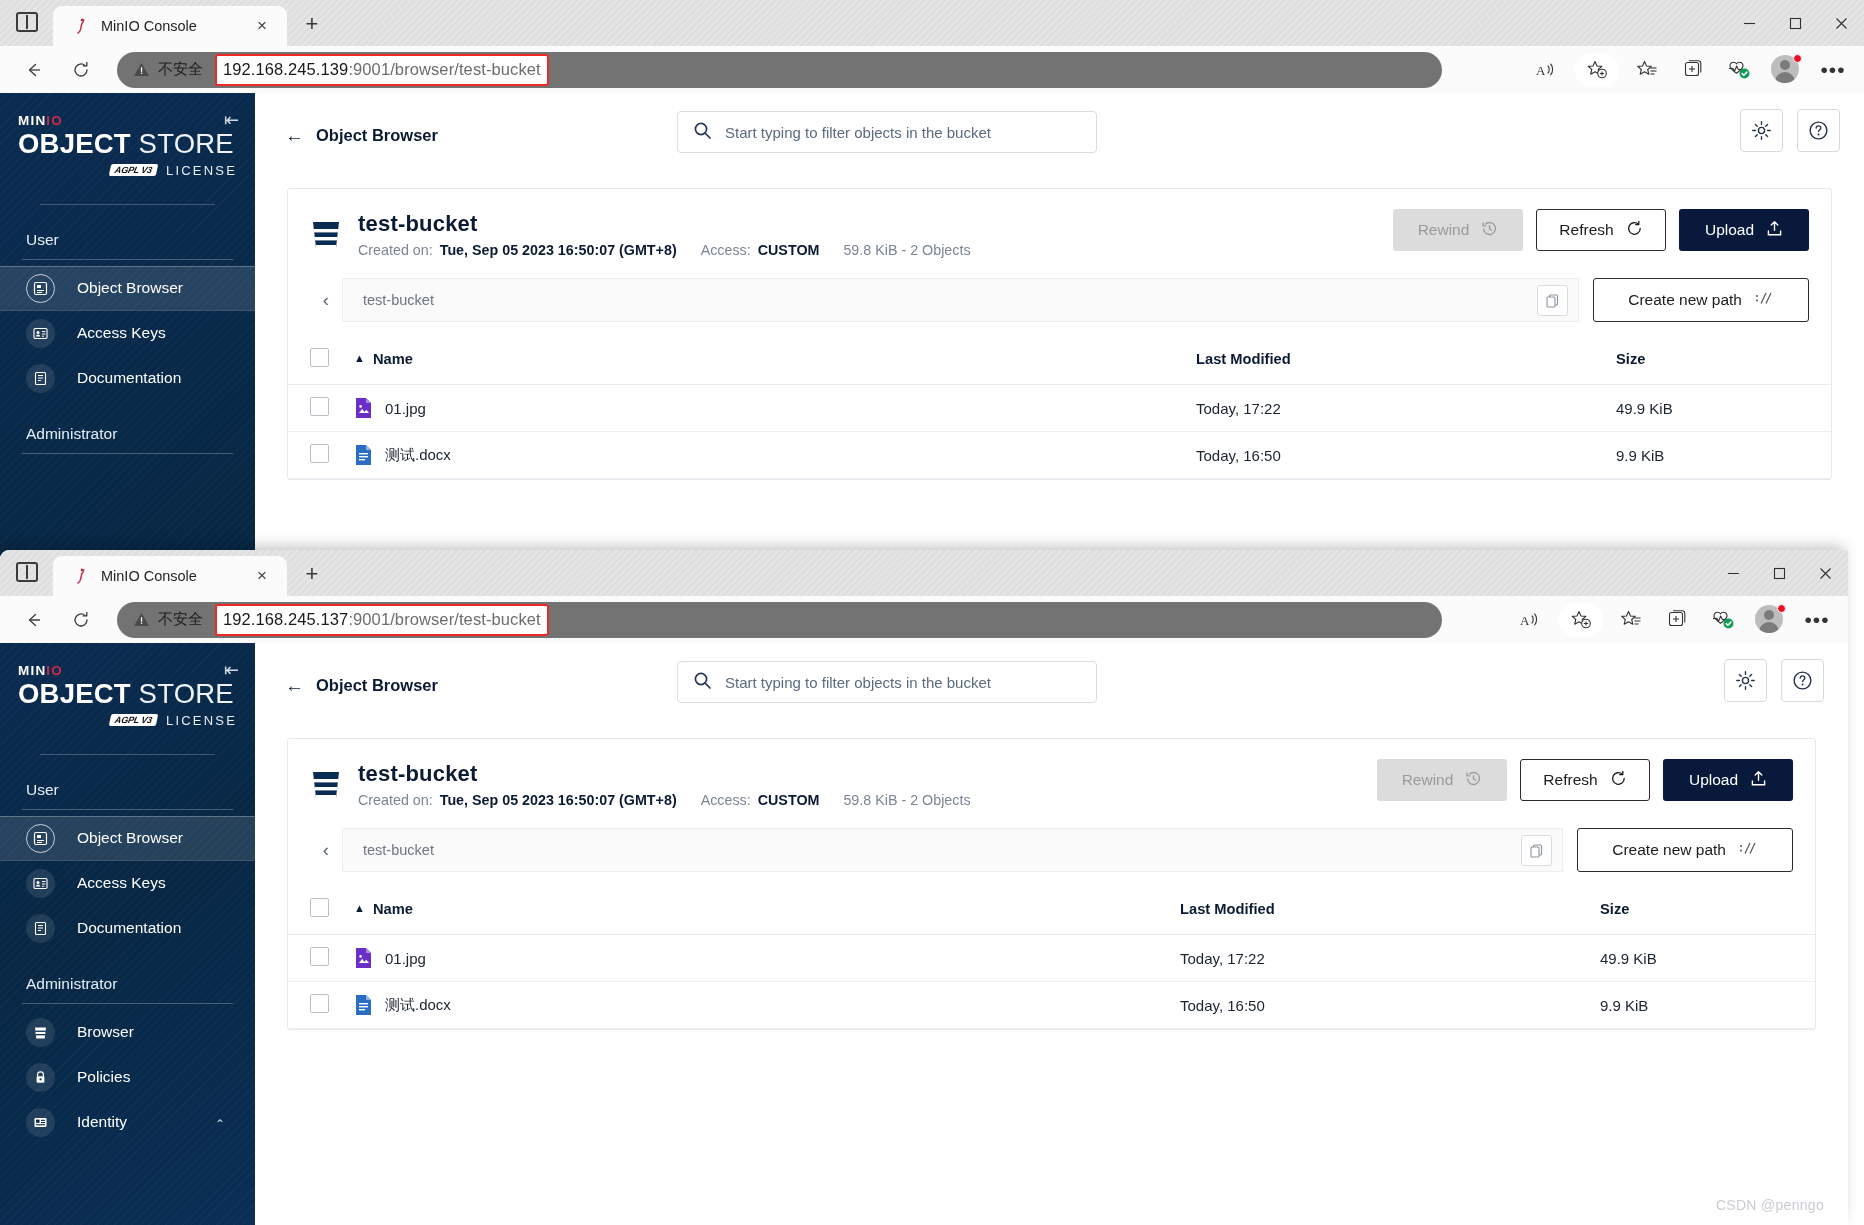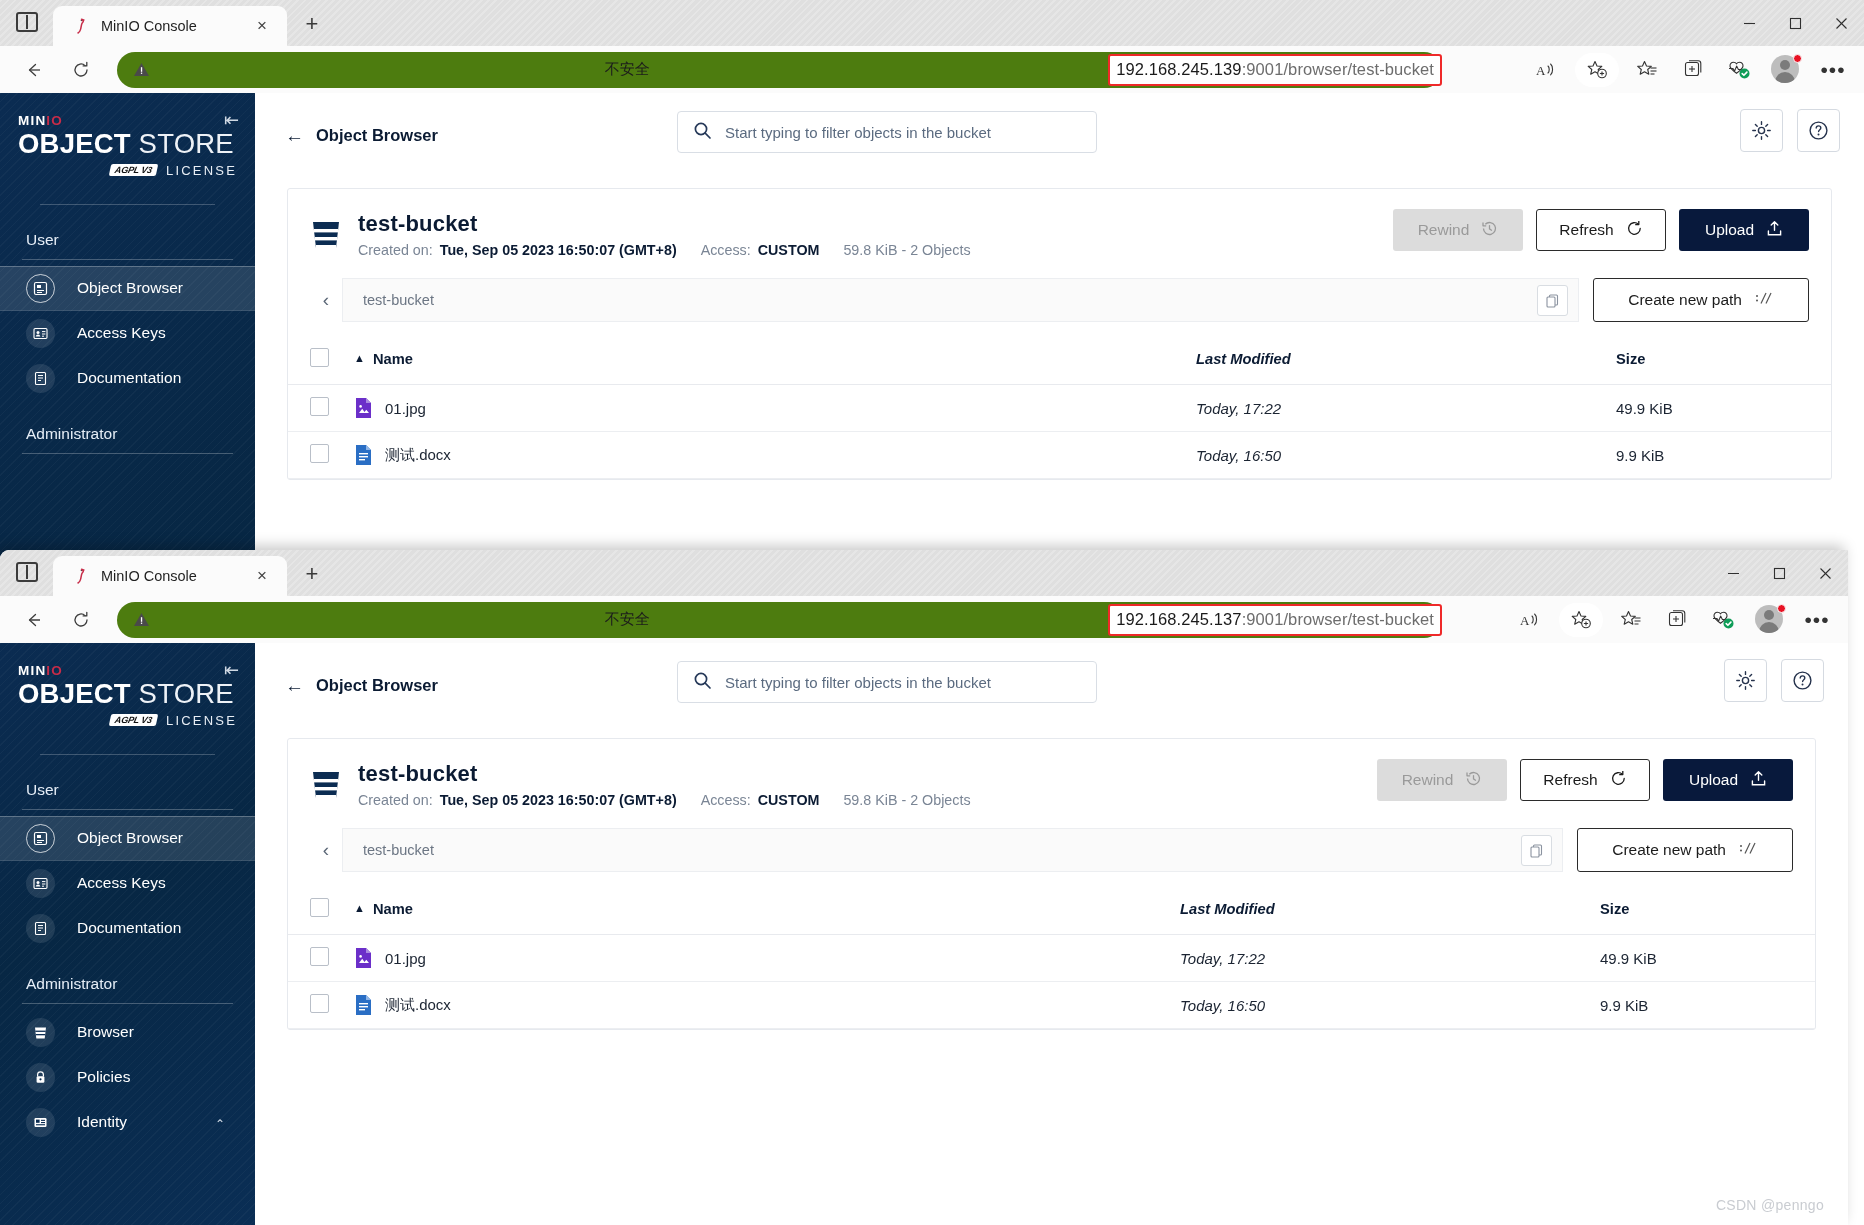--- a/index.html
+++ b/index.html
@@ -41,22 +41,22 @@
   .wc { width:46px; height:46px; display:flex; align-items:center; justify-content:center;
         color:#303030; font-size:13px; }
   .wc svg { display:block; }
 
   
   .navbar { position:relative; height:47px; background:#fbfbfb; display:flex; align-items:center; }
   .nav-btn { width:40px; height:36px; margin-left:8px; display:flex; align-items:center;
              justify-content:center; color:#3d3d3d; border-radius:5px; flex:none; }
   .nav-btn.first { margin-left:13px; }
   .omnibox { position:relative; margin-left:16px; height:36px; flex:1 1 auto; margin-right:12px;
-             background:#4d7c0f; border-radius:18px; display:flex; align-items:center;
-             padding-left:16px; max-width:1325px;justify-content:space-between;}
+             background:#737373; border-radius:18px; display:flex; align-items:center;
+             padding-left:16px; max-width:1325px;}
   .warn-icon { width:17px; height:17px; flex:none; position:relative; }
   .warn-text { font-size:15px; color:#1c1c1c; margin-left:8px; white-space:nowrap; }
   .url-box { position:relative; margin-left:12px; height:32px; border:2.5px solid #ef2929;
              border-radius:3px; background:#fff; display:flex; align-items:center;
              padding:0 6px; }
   .url-text { font-size:16.5px; color:#1a1a1a; white-space:nowrap; letter-spacing:.1px; }
   .url-text .dim { color:#6d6d6d; }
   .toolbar-icons { position:absolute; right:8px; top:0; height:47px; display:flex;
                    align-items:center; }
   .tbi { width:36px; height:34px; margin:0 5px; display:flex; align-items:center;
@@ -149,21 +149,21 @@
                  border-radius:3px; display:flex; align-items:center; gap:13px; padding:0 34px;
                  font-size:15.5px; color:#1b1b1b; white-space:nowrap; }
 
   table.objs { width:100%; border-collapse:collapse; table-layout:fixed; }
   table.objs th { text-align:left; font-size:14.7px; font-weight:bold; color:#0b1b33;
                   padding:10px 0 14px 0; border-bottom:1px solid #e8eaee; }
   table.objs td { font-size:15px; color:#1b2432; padding:12px 0; border-bottom:1px solid #eceef1;
                   vertical-align:middle; }
   .col-check { width:66px; padding-left:22px !important; }
   .col-name  { }
-  .col-mod   { width:420px;font-style:italic; }
+  .col-mod   { width:420px; }
   .col-size  { width:215px; text-align:left; padding-right:24px !important; }
   th.col-size { text-align:right; padding-right:24px !important; }
   .chk { width:19px; height:19px; border:1.3px solid #b9bfc8; border-radius:2px; background:#fff;
          display:inline-block; }
   .sort-caret { display:inline-block; margin-right:8px; font-size:11px; color:#0b1b33;
                 vertical-align:2px;}
   .fname { display:flex; align-items:center; gap:12px; }
   .ficon { width:19px; height:22px; flex:none; }
 
   .watermark { position:absolute; right:24px; bottom:12px; font-size:14px; color:#c9ccd1;

